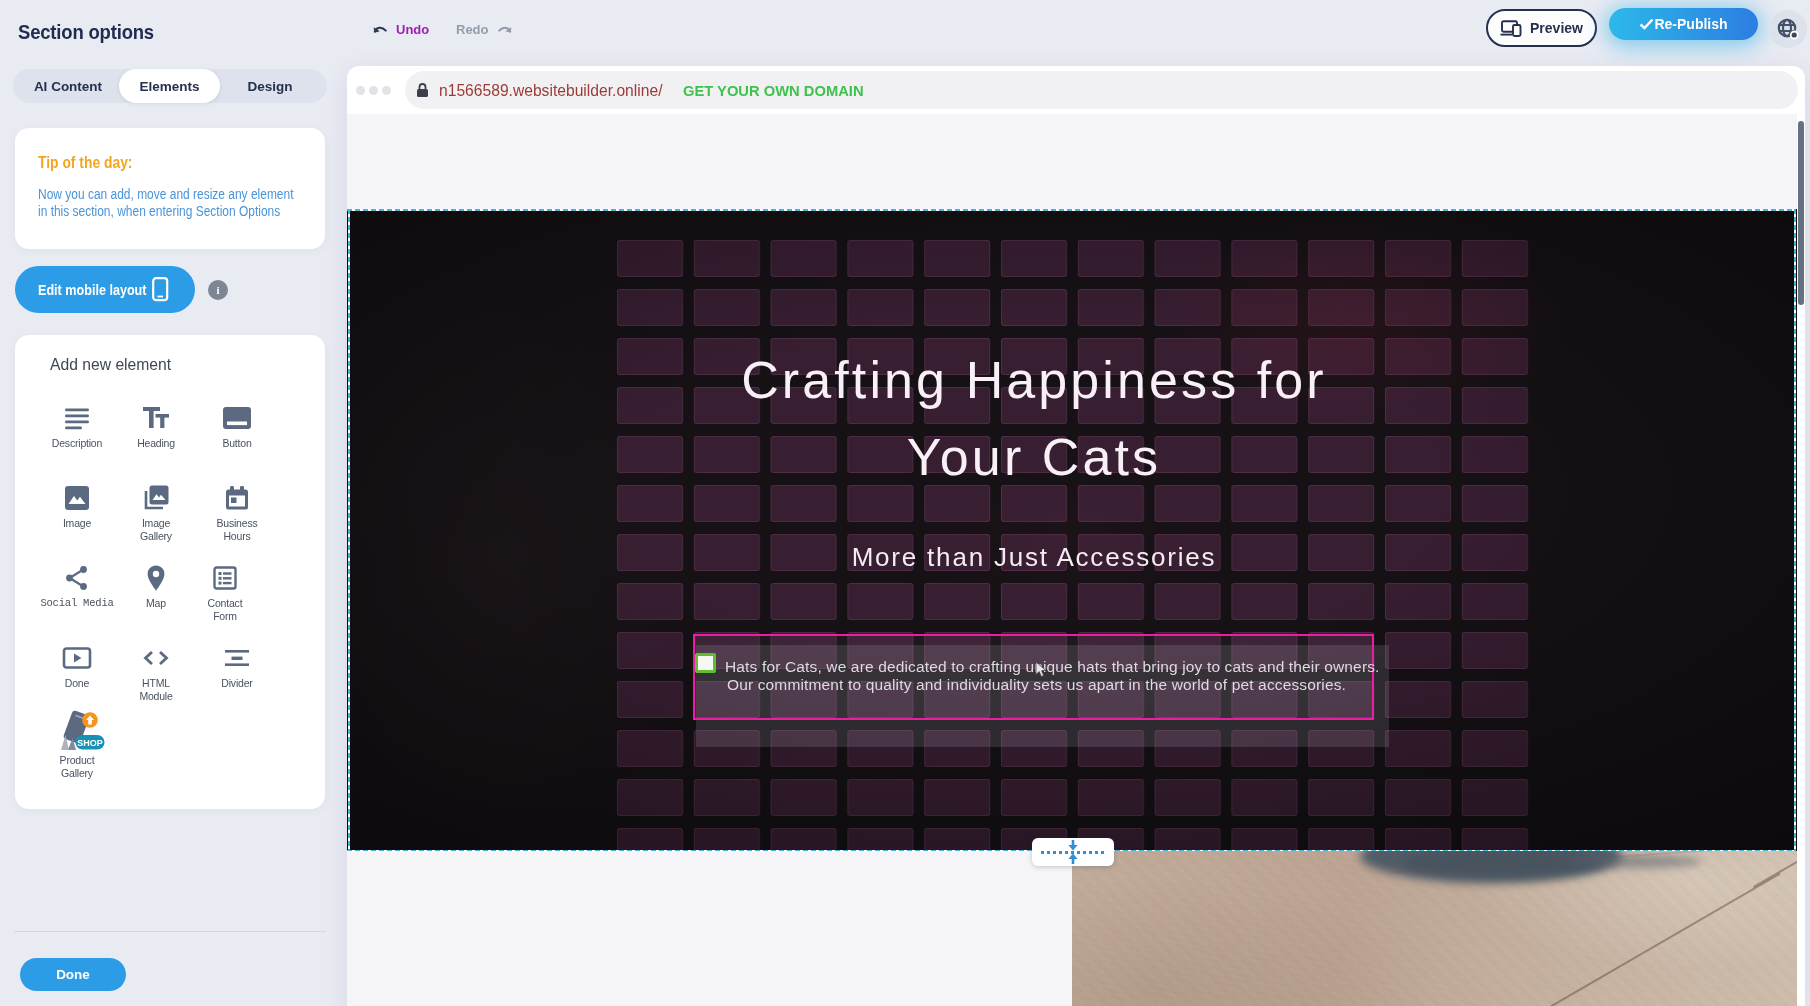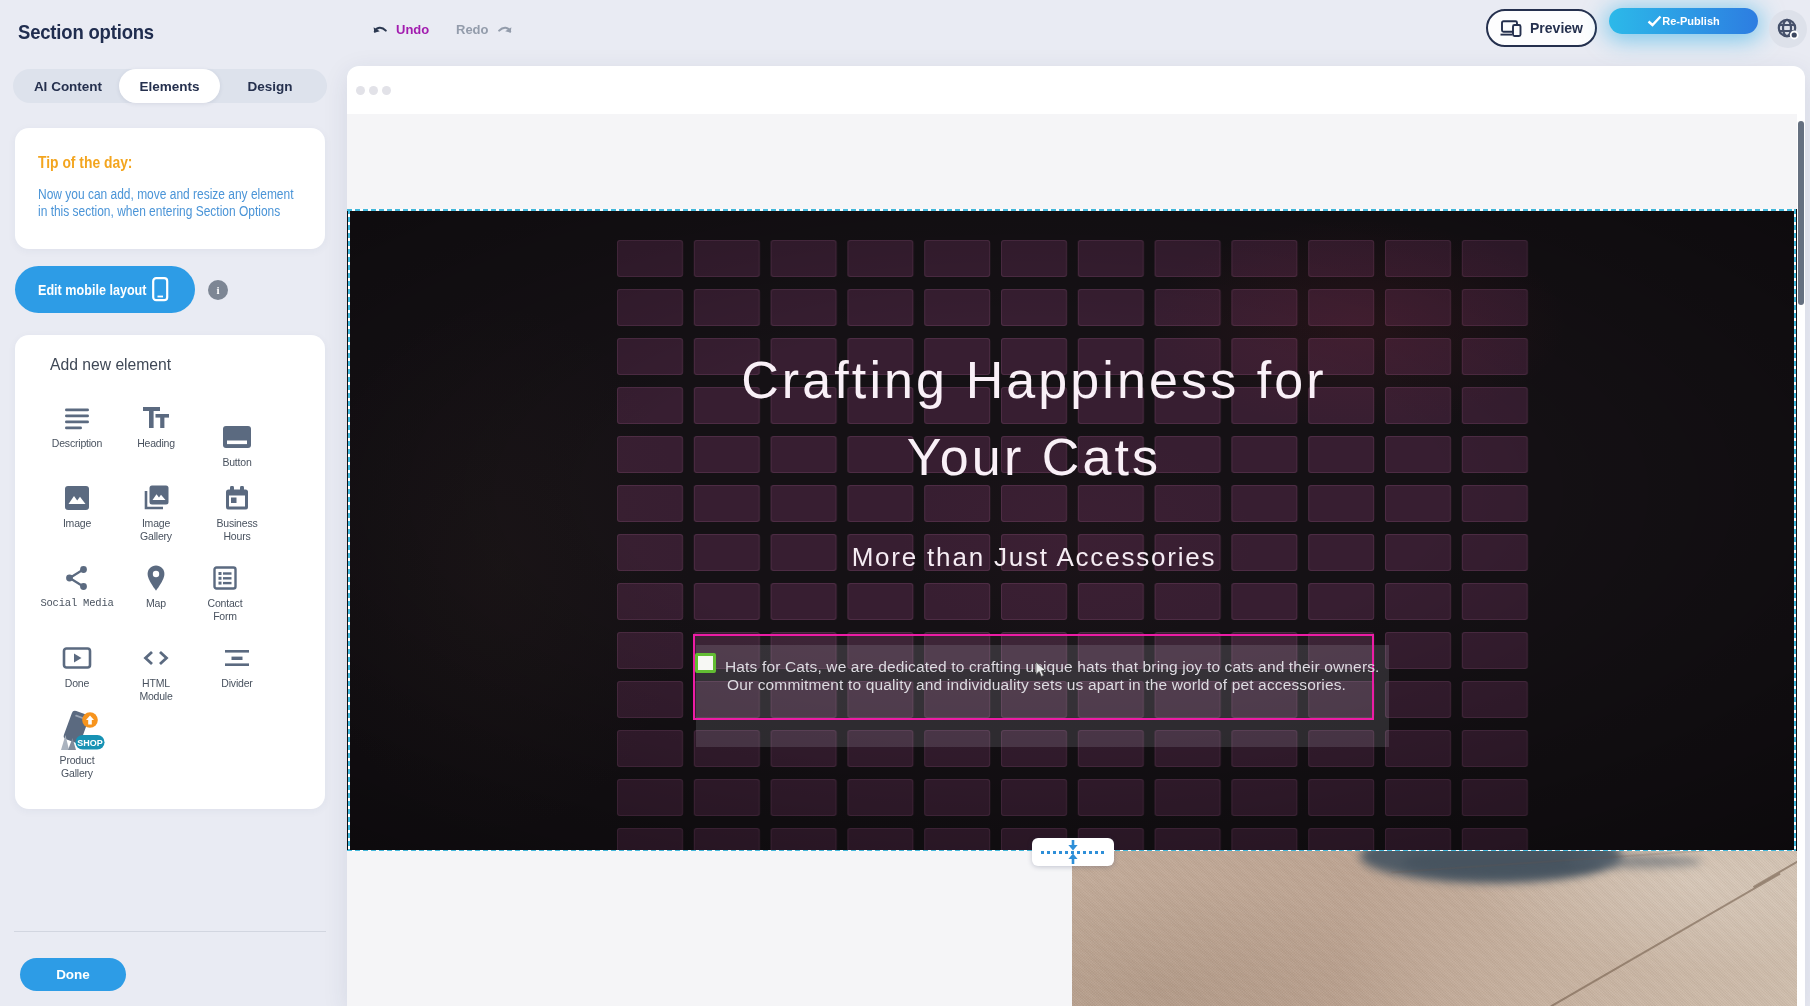--- a/index.html
+++ b/index.html
@@ -5,21 +5,21 @@
   * { margin:0; padding:0; box-sizing:border-box; }
   html,body { width:1810px; height:1006px; overflow:hidden; }
   body { background:#e9ebf3; font-family:"Liberation Sans", sans-serif; position:relative; }
   .abs { position:absolute; }
 
   
   #title { left:18px; top:20px; font-size:21px; font-weight:bold; color:#202d4f; letter-spacing:-0.2px; transform:scaleX(0.88); transform-origin:left; }
   #undo { left:373px; top:22px; display:flex; align-items:center; gap:8px; font-size:13px; font-weight:bold; color:#a21caf; }
   #redo { left:456px; top:22px; display:flex; align-items:center; gap:8px; font-size:13px; font-weight:bold; color:#939cab; }
   #previewBtn { left:1486px; top:9px; width:111px; height:38px; border:2px solid #25304e; border-radius:19px; background:#fdfdfe; display:flex; align-items:center; justify-content:center; gap:8px; font-size:14px; font-weight:bold; color:#25304e; }
-  #republishBtn { left:1609px; top:8px; width:149px; height:26px; border-radius:21px; background:linear-gradient(90deg,#2cb9e9,#2d7de1); box-shadow:0 3px 22px 4px rgba(44,175,230,0.55); display:flex; align-items:center; justify-content:center; font-size:11px; font-weight:bold; color:#fff; }
+  #republishBtn { left:1609px; top:8px; width:149px; height:32px; border-radius:21px; background:linear-gradient(90deg,#2cb9e9,#2d7de1); box-shadow:0 3px 22px 4px rgba(44,175,230,0.55); display:flex; align-items:center; justify-content:center; font-size:14px; font-weight:bold; color:#fff; }
   #globe { left:1769px; top:10px; width:38px; height:38px; border-radius:50%; background:#dde1ea; display:flex; align-items:center; justify-content:center; }
 
   
   #tabs { left:13px; top:69px; width:314px; height:34px; background:#dde2ec; border-radius:17px; }
   #tabs .tab { position:absolute; top:0; height:34px; display:flex; align-items:center; justify-content:center; font-size:13.5px; font-weight:bold; color:#25304e; }
   #tabActive { position:absolute; left:106px; top:0px; width:101px; height:34px; background:#fff; border-radius:17px; box-shadow:0 1px 4px rgba(40,50,90,0.10); }
   #tipCard { left:15px; top:128px; width:310px; height:121px; background:#fff; border-radius:14px; box-shadow:0 2px 8px rgba(40,50,90,0.05); }
   #tipTitle { left:38px; top:153px; font-size:16.5px; font-weight:bold; color:#f3a51f; transform:scaleX(0.84); transform-origin:left; }
   #tipText { left:38px; top:186px; font-size:14px; color:#4a94d7; line-height:16.5px; transform:scaleX(0.855); transform-origin:left; white-space:nowrap; }
   #editMobile { left:15px; top:266px; width:180px; height:47px; background:#2d9ce6; border-radius:24px; color:#fff; }
@@ -163,21 +163,21 @@
   <svg width="28" height="28" viewBox="0 0 28 28">
       <g fill="#5b6a80">
         <rect x="1" y="3" width="17" height="4"></rect>
         <rect x="7" y="3" width="4.6" height="21"></rect>
         <rect x="13.5" y="10" width="13.5" height="3.6"></rect>
         <rect x="18.2" y="10" width="4.2" height="14"></rect>
       </g>
     </svg>
   <div class="lbl">Heading</div>
 </div>
-<div class="cell" style="left:192px; top:423px;">
+<div class="cell" style="left:192px; top:404px;">
   <svg width="30" height="28" viewBox="0 0 30 28">
       <rect x="1" y="3" width="28" height="22" rx="3" fill="#5b6a80"></rect>
       <rect x="5" y="17.5" width="20" height="3.6" fill="#fff"></rect>
     </svg>
   <div class="lbl">Button</div>
 </div>
 
 <div class="cell" style="left:32px; top:484px;">
   <svg width="28" height="28" viewBox="0 0 28 28">
       <rect x="2" y="2" width="24" height="24" rx="3" fill="#5b6a80"></rect>
@@ -277,20 +277,28 @@
   <div class="lbl" style="margin-top:2px;">Product<br>Gallery</div>
 </div>
 
 <div class="abs" id="sideHr"></div>
 <div class="abs" id="doneBtn">Done</div>
 
 <div class="abs" id="window">
   <div class="dot3" style="left:9px;"></div>
   <div class="dot3" style="left:22px;"></div>
   <div class="dot3" style="left:35px;"></div>
+  <div id="urlpill">
+    <svg id="lock" width="13" height="15" viewBox="0 0 13 15">
+        <rect x="1" y="6" width="11" height="8" rx="1.6" fill="#3b3f4a"></rect>
+        <path d="M3.5 6 V4 a3 3 0 0 1 6 0 V6" fill="none" stroke="#3b3f4a" stroke-width="1.8"></path>
+      </svg>
+    <div id="urltext">n1566589.websitebuilder.online/</div>
+    <div id="domaintext">GET YOUR OWN DOMAIN</div>
+  </div>
   <div id="scrollthumb"></div>
 
   <div id="site">
 
     <div id="hero">
       <svg style="position:absolute; left:0; top:0;" width="1450" height="642">
         <defs>
           <pattern id="gridp" x="270" y="31" width="76.8" height="49" patternUnits="userSpaceOnUse">
             <rect x="0.5" y="0.5" width="65" height="36" rx="2.5" fill="#371e31" stroke="#4d2c44" stroke-width="1"></rect>
           </pattern>

